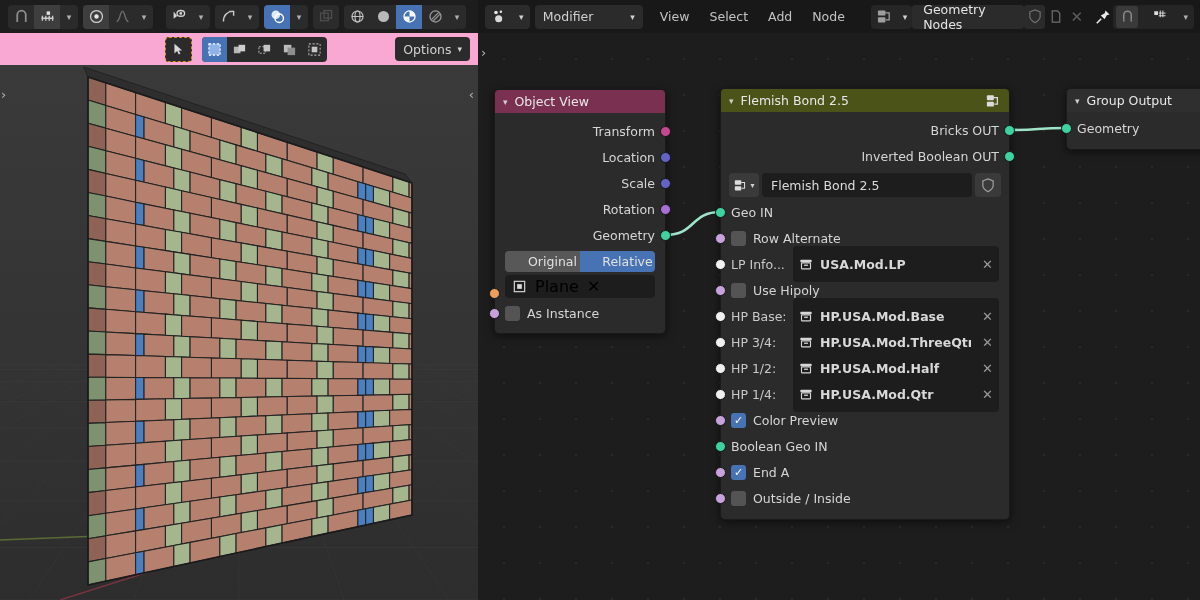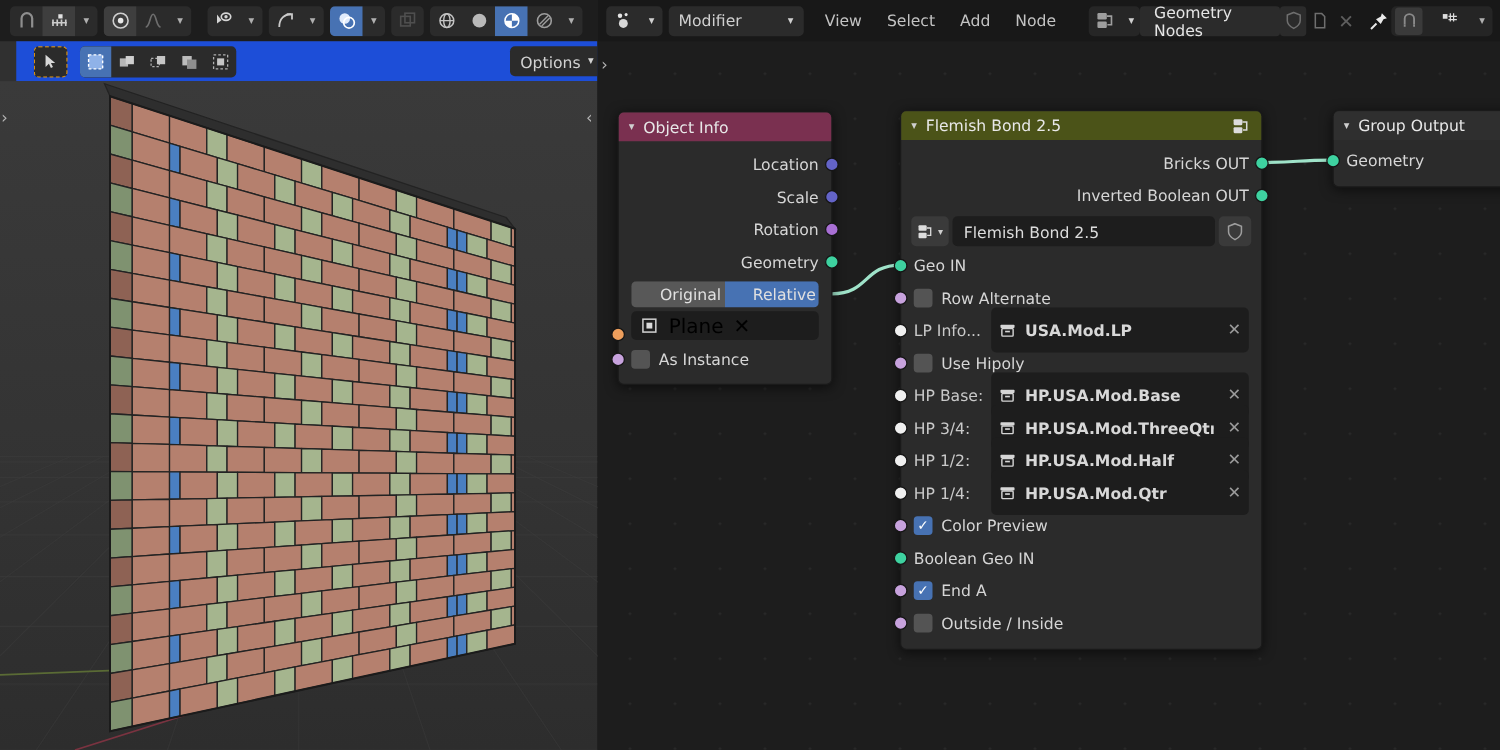--- a/index.html
+++ b/index.html
@@ -5,22 +5,22 @@
   * { box-sizing: border-box; margin:0; padding:0; }
   html,body { width:1200px; height:600px; overflow:hidden; background:#1d1d1d;
     font-family:"DejaVu Sans","Liberation Sans",sans-serif; }
   #root { position:relative; width:1200px; height:600px; }
 
   
   #viewport-area { position:absolute; left:0; top:0; width:478px; height:600px;
       background:#303030; overflow:hidden; }
   #vp-toolbar-row1 { position:absolute; left:0; top:0; width:478px; height:33px;
       background:#1d1d1d; display:flex; align-items:center; }
-  #vp-toolbar-row2 { position:absolute; left:13px; top:33px; width:478px; height:32px;
-      background:#1d4ed8; display:flex; align-items:center; }
+  #vp-toolbar-row2 { position:absolute; left:0; top:33px; width:478px; height:32px;
+      background:#f9a8d4; display:flex; align-items:center;justify-content:center; }
   .tb-group { display:flex; align-items:center; background:#2b2b2b; border-radius:4px;
       height:24px; margin-right:5px; overflow:hidden; }
   .tb-btn { width:26px; height:24px; display:flex; align-items:center; justify-content:center;
       color:#9a9a9a; }
   .tb-btn.active { background:#4772b3; color:#fff; }
   .tb-btn.on2 { background:#3e3e3e; color:#c2c2c2; }
   .tb-btn.dim { color:#5a5a5a; }
   .tb-chev { width:18px; height:24px; display:flex; align-items:center; justify-content:center;
       color:#b0b0b0; font-size:9px; }
   .tb-sep { width:8px; }
@@ -725,23 +725,27 @@
     <div id="node-canvas">
 
       <svg class="wirecanvas">
         <path id="wire1" fill="none" stroke="#9fe3c9" stroke-width="2.6" d="M 187.5 202 C 217.75 202, 212.25 179, 242.5 179"></path>
         <path id="wire2" fill="none" stroke="#9fe3c9" stroke-width="2.6" d="M 531.5 97 C 562.85 97, 557.15 95, 588.5 95"></path>
       </svg>
 
       <div class="node" id="node-object-info" style="left:16px; top:56px; width:172px;">
         <div class="node-hdr" style="background:#7a3050;">
           <span class="chev">▾</span>
-          <span>Object Info</span>
+          <span>Object View</span>
         </div>
         <div class="node-body">
+          <div class="row out">
+            <span class="lbl">Transform</span>
+            <span class="sock r" style="background:#c4478f"></span>
+          </div>
           <div class="row out">
             <span class="lbl">Location</span>
             <span class="sock r" style="background:#6363c7"></span>
           </div>
           <div class="row out">
             <span class="lbl">Scale</span>
             <span class="sock r" style="background:#6363c7"></span>
           </div>
           <div class="row out">
             <span class="lbl">Rotation</span>

